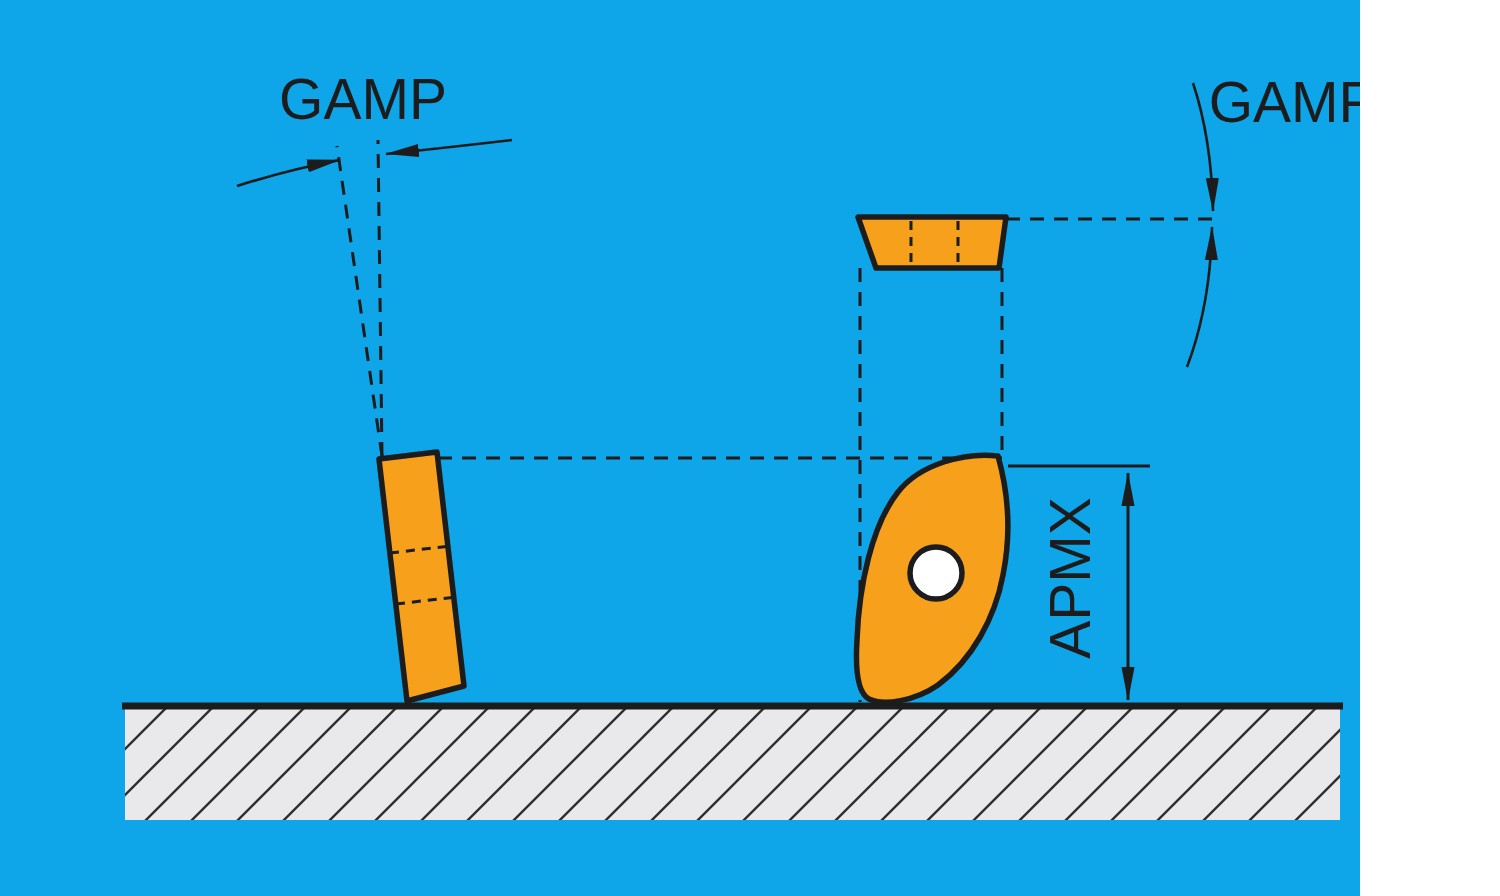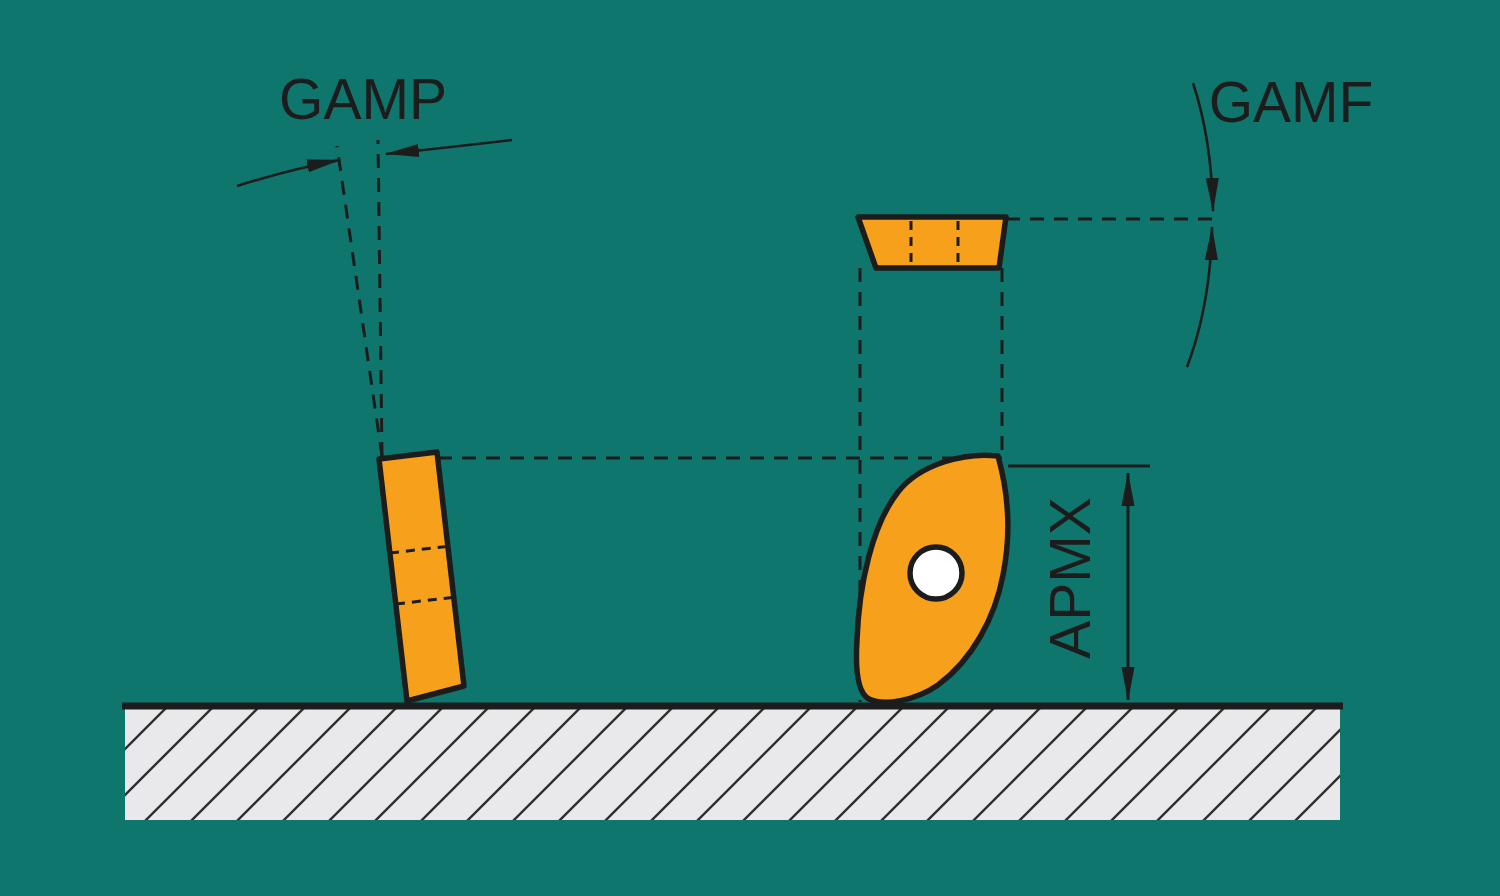--- a/index.html
+++ b/index.html
@@ -1,16 +1,16 @@
 <!DOCTYPE html>
 <html><head>
 <meta charset="utf-8">
 <style>
   html,body{margin:0;padding:0;background:#ffffff;}
-  .stage{position:relative;width:1500px;height:896px;background:#0f766e;overflow:hidden;}
+  .stage{position:relative;width:1360px;height:896px;background:#0ea5e9;overflow:hidden;}
   .lbl{font-family:"Liberation Sans","DejaVu Sans",sans-serif;font-size:57px;fill:#1c1c1c;}
   .insert{stroke:#1c1c1c;stroke-width:5.5;stroke-linejoin:round;}
   .dashproj{stroke:#1c1c1c;stroke-width:3;fill:none;stroke-dasharray:14 10;}
   .dashint{stroke:#1c1c1c;stroke-width:3;fill:none;stroke-dasharray:9 7;}
   .thin{stroke:#1c1c1c;stroke-width:2.6;fill:none;}
   .dimline{stroke:#1c1c1c;stroke-width:3;fill:none;}
   .groundline{stroke:#1c1c1c;stroke-width:7;}
 </style>
 </head>
 <body>

